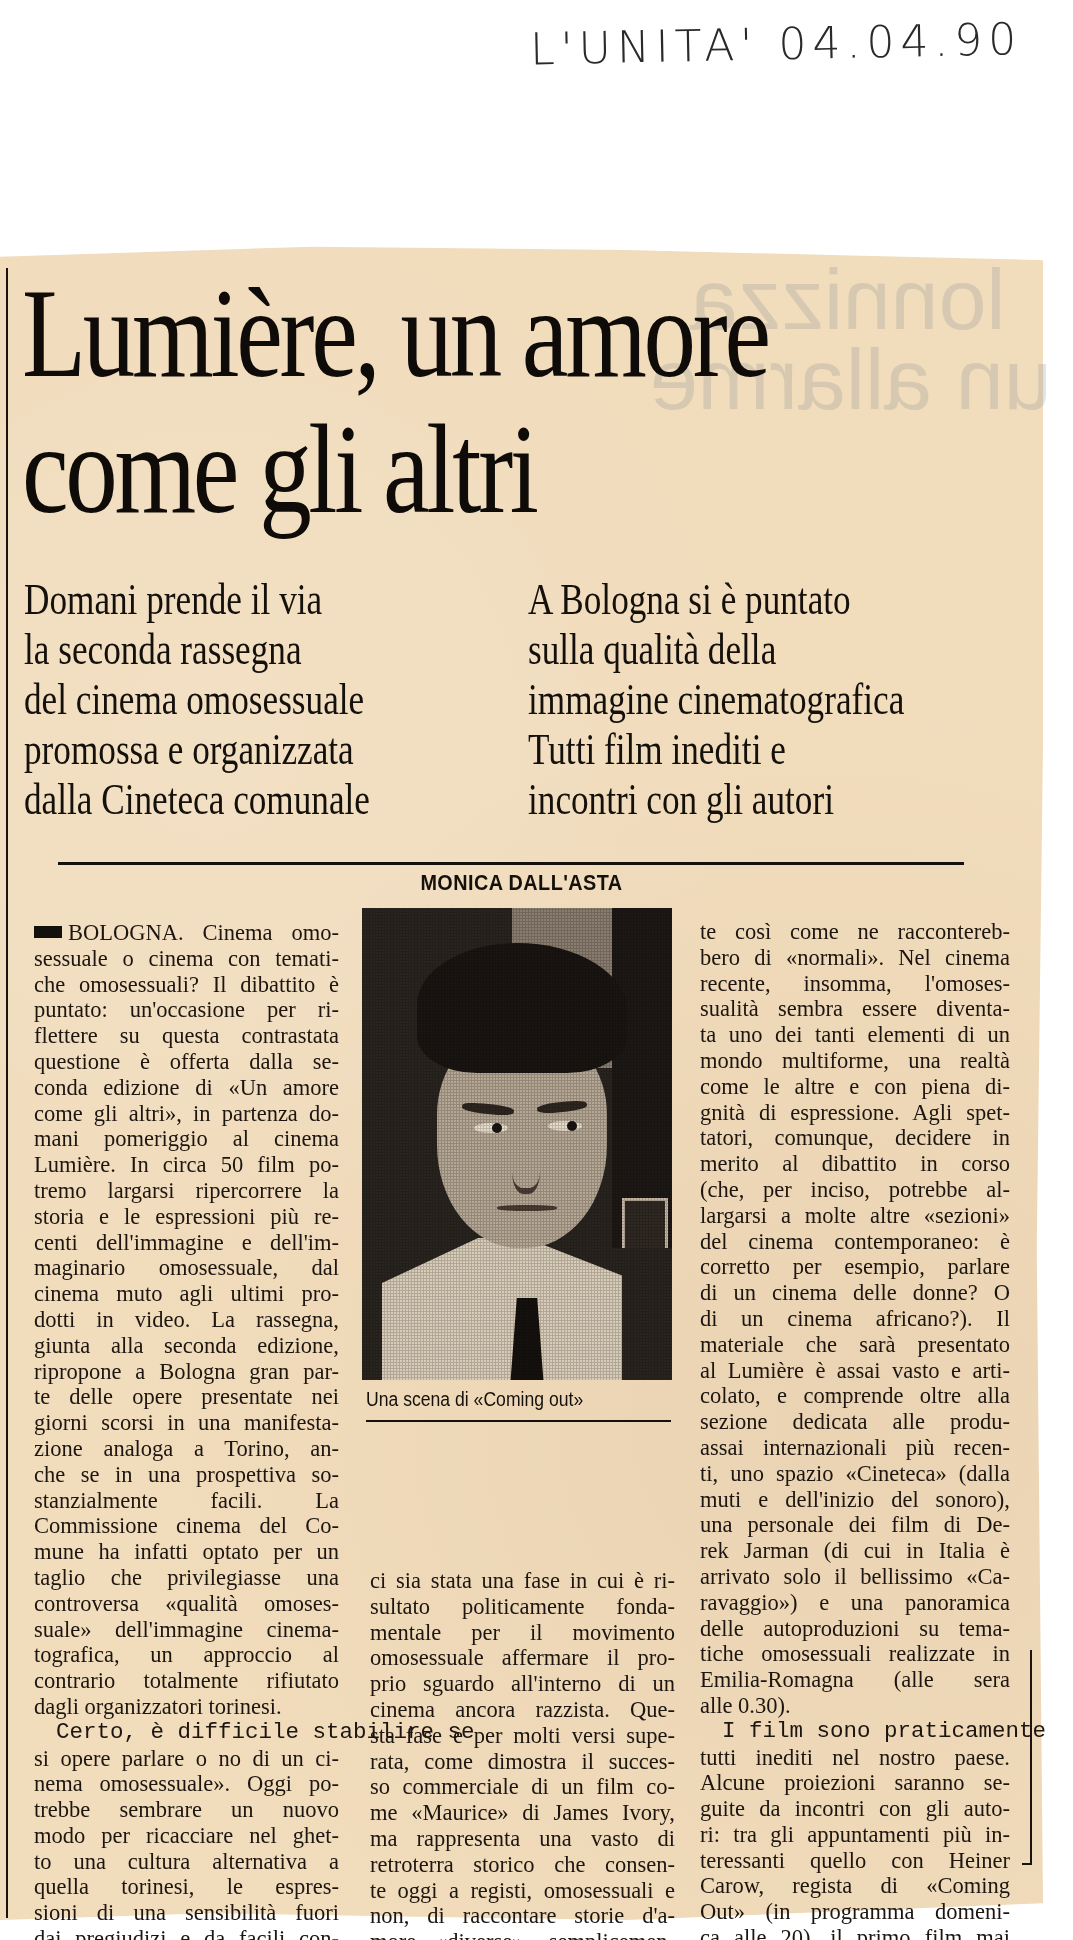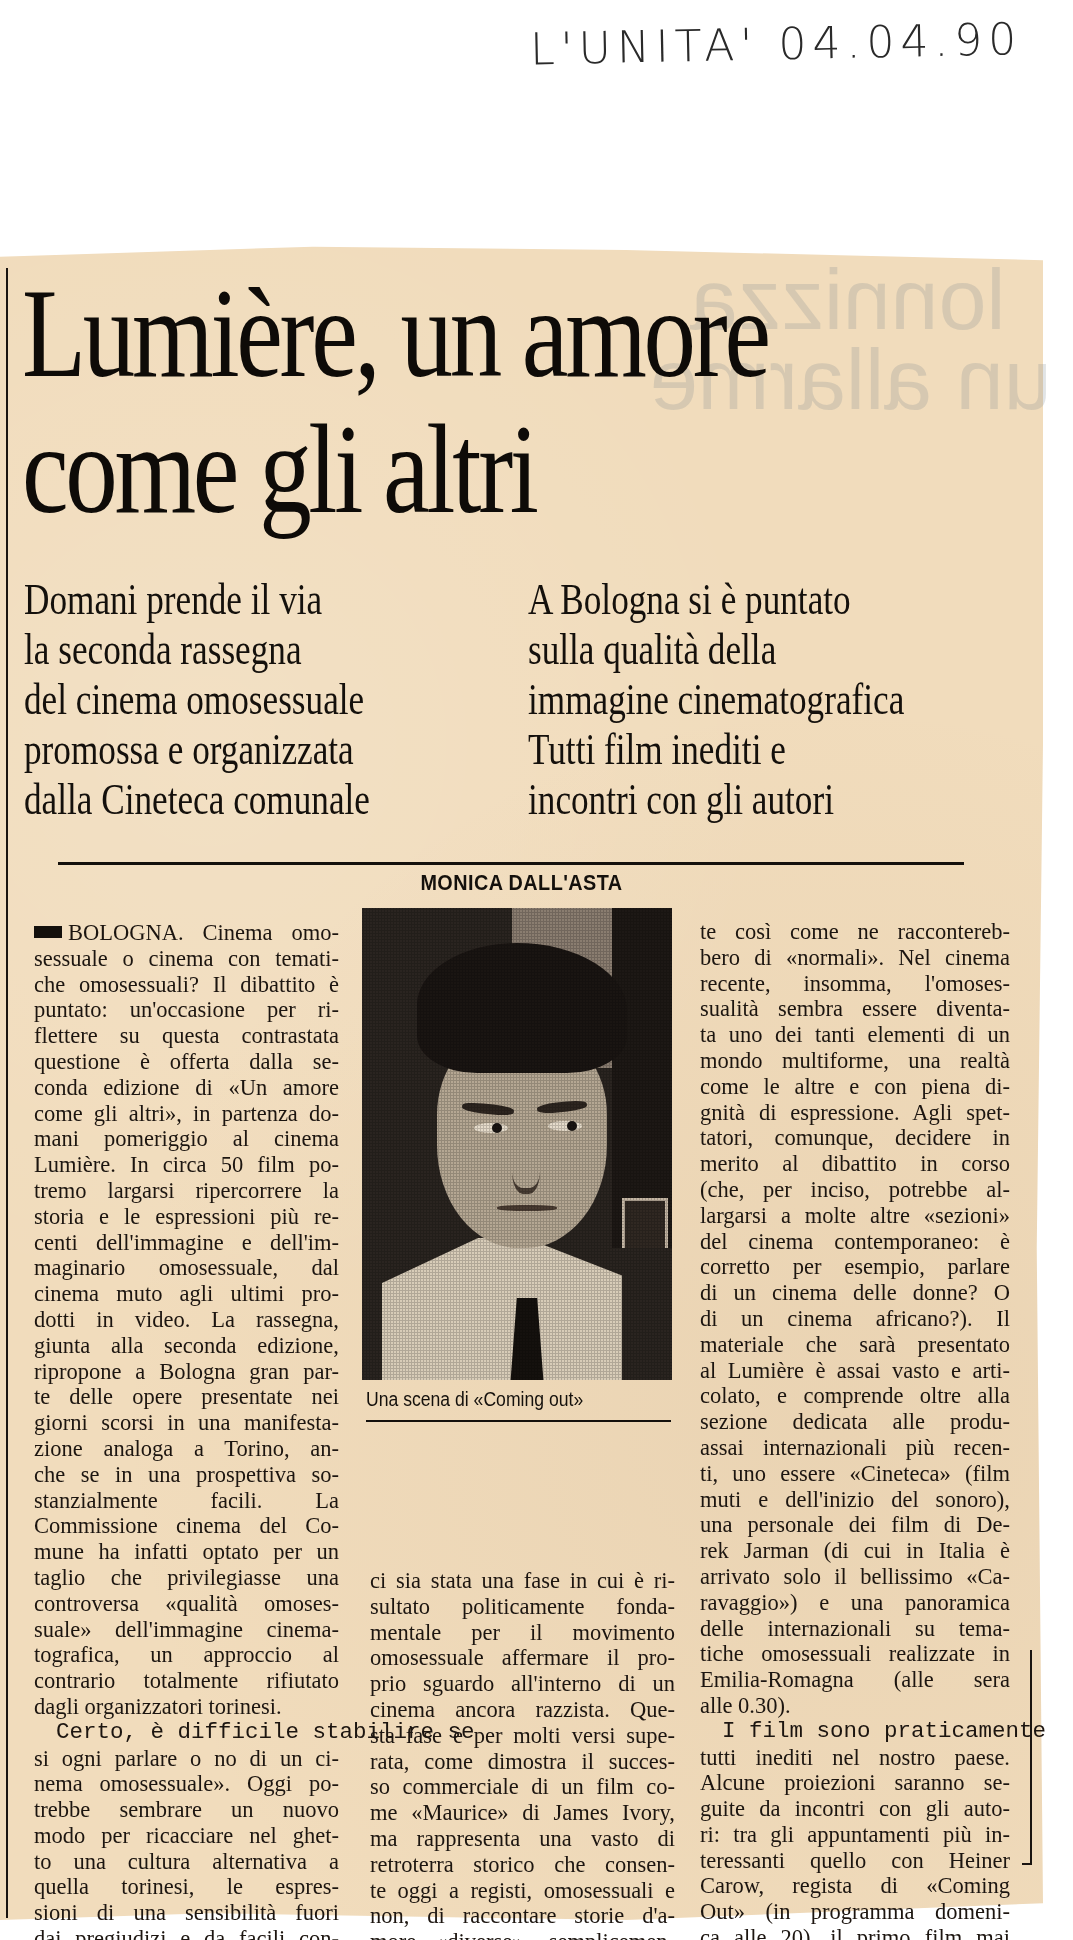--- a/index.html
+++ b/index.html
@@ -150,21 +150,21 @@
   <span class="line">stanzialmente facili. La</span>
   <span class="line">Commissione cinema del Co-</span>
   <span class="line">mune ha infatti optato per un</span>
   <span class="line">taglio che privilegiasse una</span>
   <span class="line">controversa «qualità omoses-</span>
   <span class="line">suale» dell'immagine cinema-</span>
   <span class="line">tografica, un approccio al</span>
   <span class="line">contrario totalmente rifiutato</span>
   <span class="line last">dagli organizzatori torinesi.</span>
   <span class="line indent">Certo, è difficile stabilire se</span>
-  <span class="line">si ogni parlare o no di un ci-</span>
+  <span class="line">si opere parlare o no di un ci-</span>
   <span class="line">nema omosessuale». Oggi po-</span>
   <span class="line">trebbe sembrare un nuovo</span>
   <span class="line">modo per ricacciare nel ghet-</span>
   <span class="line">to una cultura alternativa a</span>
   <span class="line">quella torinesi, le espres-</span>
   <span class="line">sioni di una sensibilità fuori</span>
   <span class="line">dai pregiudizi e da facili con-</span>
 
 </div>
 
@@ -224,27 +224,27 @@
   <span class="line">largarsi a molte altre «sezioni»</span>
   <span class="line">del cinema contemporaneo: è</span>
   <span class="line">corretto per esempio, parlare</span>
   <span class="line">di un cinema delle donne? O</span>
   <span class="line">di un cinema africano?). Il</span>
   <span class="line">materiale che sarà presentato</span>
   <span class="line">al Lumière è assai vasto e arti-</span>
   <span class="line">colato, e comprende oltre alla</span>
   <span class="line">sezione dedicata alle produ-</span>
   <span class="line">assai internazionali più recen-</span>
-  <span class="line">ti, uno essere «Cineteca» (film</span>
+  <span class="line">ti, uno spazio «Cineteca» (dalla</span>
   <span class="line">muti e dell'inizio del sonoro),</span>
   <span class="line">una personale dei film di De-</span>
   <span class="line">rek Jarman (di cui in Italia è</span>
   <span class="line">arrivato solo il bellissimo «Ca-</span>
   <span class="line">ravaggio») e una panoramica</span>
-  <span class="line">delle internazionali su tema-</span>
+  <span class="line">delle autoproduzioni su tema-</span>
   <span class="line">tiche omosessuali realizzate in</span>
   <span class="line">Emilia-Romagna (alle sera</span>
   <span class="line last">alle 0.30).</span>
   <span class="line indent">I film sono praticamente</span>
   <span class="line">tutti inediti nel nostro paese.</span>
   <span class="line">Alcune proiezioni saranno se-</span>
   <span class="line">guite da incontri con gli auto-</span>
   <span class="line">ri: tra gli appuntamenti più in-</span>
   <span class="line">teressanti quello con Heiner</span>
   <span class="line">Carow, regista di «Coming</span>

